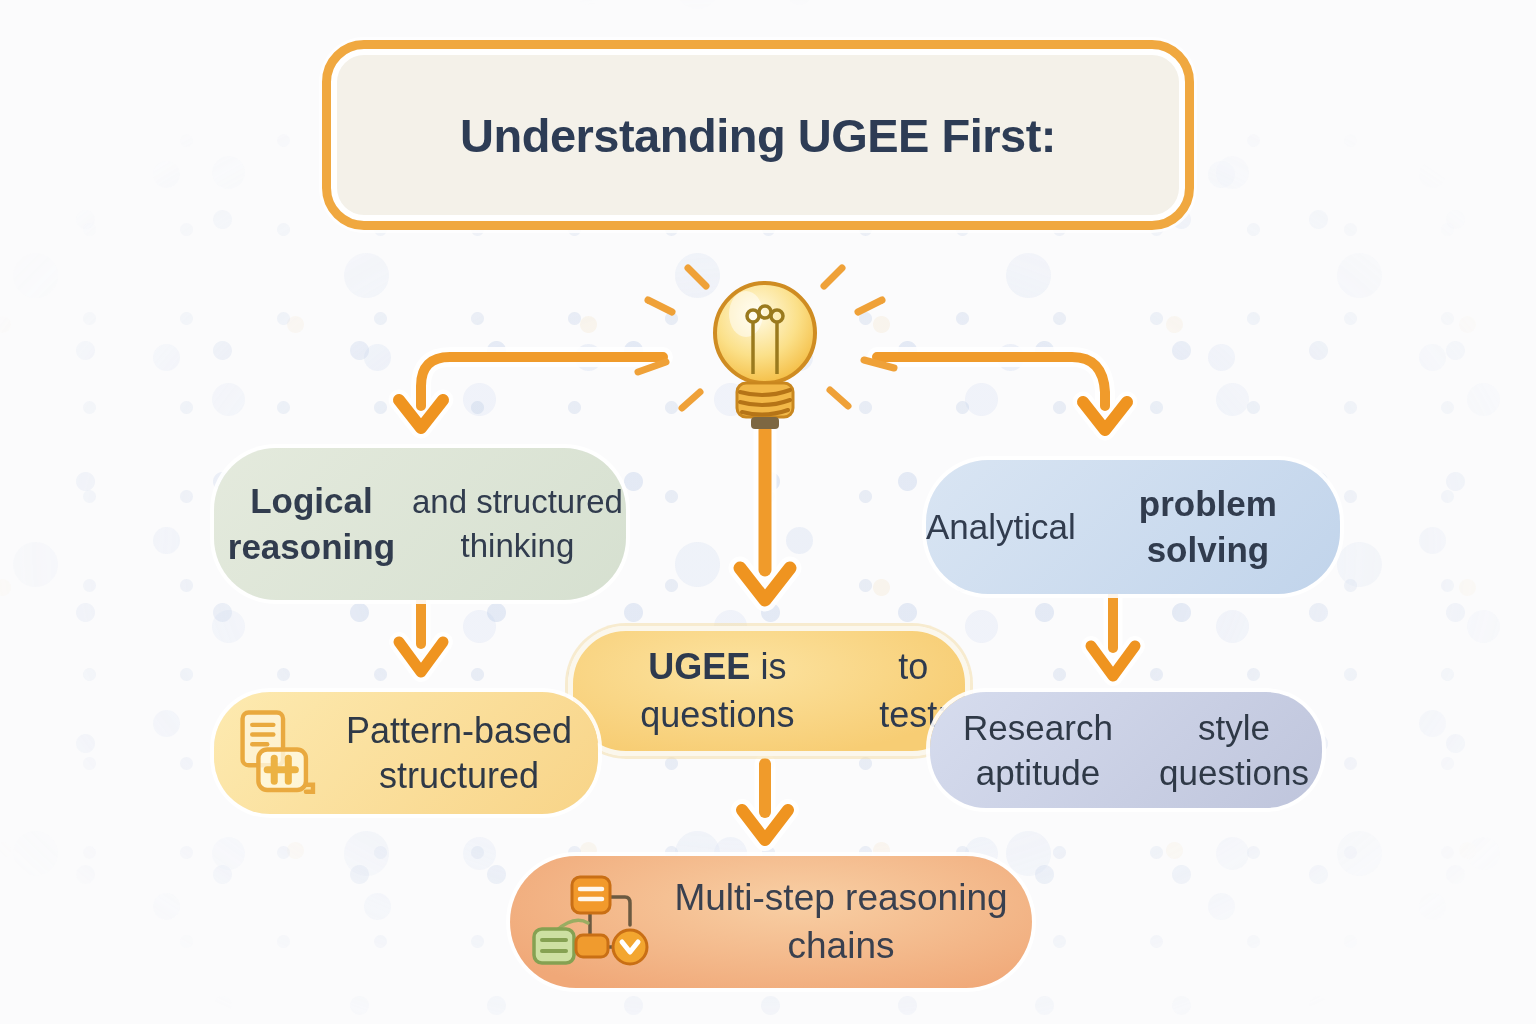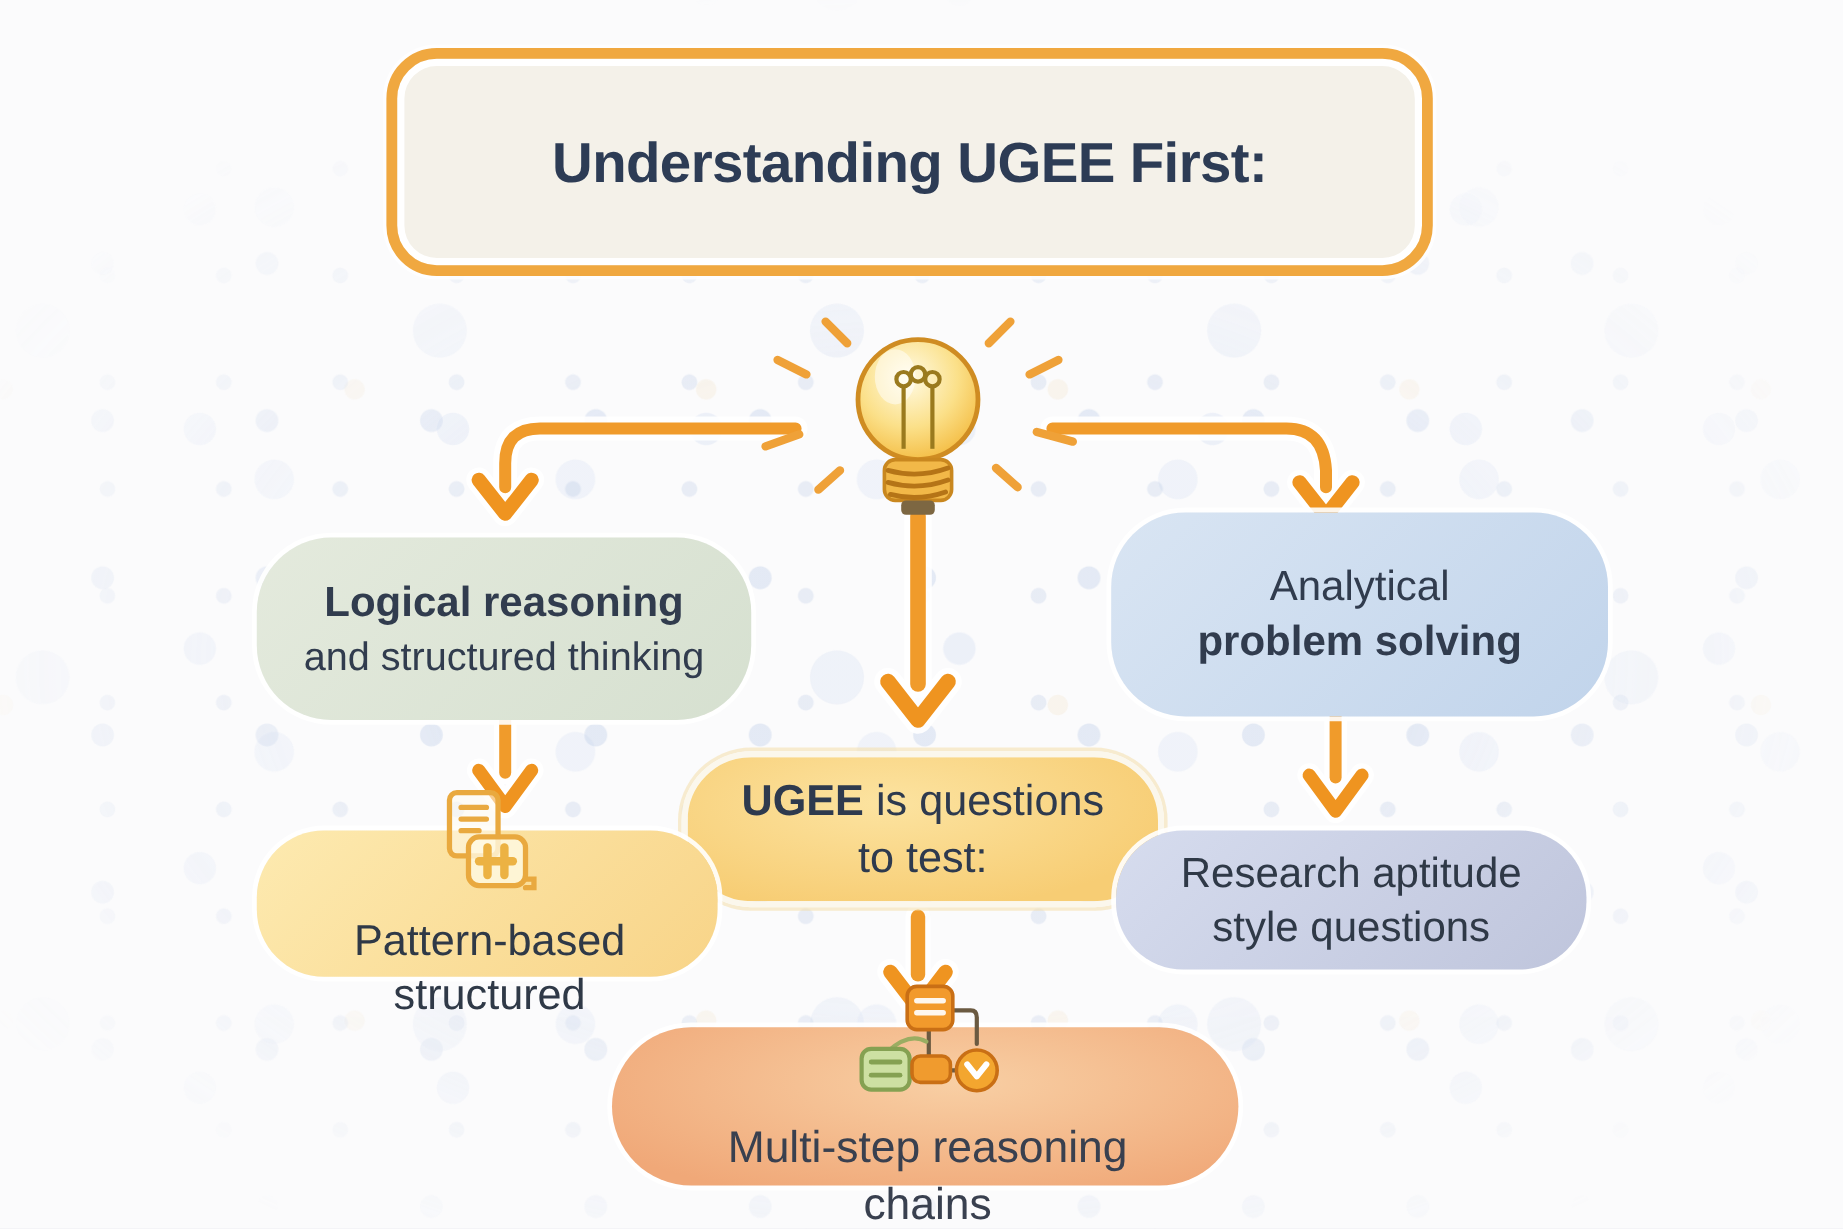--- a/index.html
+++ b/index.html
@@ -16,40 +16,40 @@
       radial-gradient(circle, rgba(168,188,222,.28) 0 6px, transparent 7px),
       radial-gradient(circle, rgba(240,222,192,.30) 0 8px, transparent 9px),
       radial-gradient(circle, rgba(205,217,240,.30) 0 16px, transparent 17px),
       radial-gradient(circle, rgba(186,202,232,.22) 0 22px, transparent 23px);
     background-size:137px 131px,211px 183px,97px 89px,293px 263px,251px 227px,331px 289px;
     background-position:17px 23px,61px 83px,41px 7px,149px 193px,103px 59px,201px 131px;
     -webkit-mask-image:radial-gradient(62% 58% at 50% 54%, #000 42%, transparent 96%);
     mask-image:radial-gradient(62% 58% at 50% 54%, #000 42%, transparent 96%);
   }
   .overlay{position:absolute;inset:0;pointer-events:none;}
-  .box{position:absolute;display:flex;flex-direction:column;justify-content:center;align-items:center;text-align:center;color:#313c4e;}
+  .box{position:absolute;display:flex;flex-direction:row;justify-content:center;align-items:center;text-align:center;color:#313c4e;}
   .titlebox{
     left:322px;top:40px;width:872px;height:190px;box-sizing:border-box;
     border:9px solid #f0a840;border-radius:42px;background:#f4f1e9;
     box-shadow:inset 0 0 0 6px #ffffff,0 0 0 3px rgba(255,255,255,.8);
   }
   .title-l1{font-size:47px;font-weight:bold;color:#2d3c55;letter-spacing:-.5px;line-height:1.0;}
   .title-l2{font-size:51px;font-weight:bold;color:#e57d2b;letter-spacing:-.5px;line-height:1.0;margin-top:22px;}
   .pill{border-radius:62px;box-shadow:0 0 0 4px rgba(255,255,255,.9);}
   .logical{left:214px;top:448px;width:412px;height:152px;background:linear-gradient(135deg,#e4eadd,#d6e0d0);}
   .logical .l1{font-size:35px;font-weight:bold;line-height:46px;}
   .logical .l2{font-size:33px;line-height:44px;}
-  .analytical{left:926px;top:427px;width:414px;height:170px;background:linear-gradient(135deg,#d9e5f3,#c1d4eb);}
+  .analytical{left:926px;top:460px;width:414px;height:134px;background:linear-gradient(135deg,#d9e5f3,#c1d4eb);}
   .analytical .l1{font-size:35px;line-height:46px;}
   .analytical .l2{font-size:35px;font-weight:bold;line-height:46px;}
   .ugee{left:568px;top:626px;width:402px;height:130px;box-sizing:border-box;border:5px solid #fbf7ec;border-radius:58px;
         background:radial-gradient(ellipse at 42% 32%,#fce3a0,#f7cd74 78%);box-shadow:0 0 0 3px rgba(244,222,170,.55);}
   .ugee .l1,.ugee .l2{font-size:36px;line-height:48px;color:#2e3a4e;}
   .ugee .b{font-weight:bold;}
-  .iconrow{flex-direction:column;gap:14px;padding-left:18px;padding-right:14px;box-sizing:border-box;}
+  .iconrow{gap:14px;padding-left:18px;padding-right:14px;box-sizing:border-box;}
   .iconrow .txt{display:flex;flex-direction:column;justify-content:center;flex:1;text-align:center;}
   .pattern{left:214px;top:692px;width:384px;height:122px;border-radius:56px;background:linear-gradient(135deg,#fdeab0,#f8d488);}
   .pattern .l1,.pattern .l2{font-size:36px;line-height:45px;color:#2f3947;}
   .research{left:930px;top:692px;width:392px;height:116px;border-radius:56px;background:linear-gradient(135deg,#d6dcee,#bfc5dc);}
   .research .l1,.research .l2{font-size:35px;line-height:45px;color:#2f3947;}
   .multistep{left:510px;top:856px;width:522px;height:132px;border-radius:66px;background:radial-gradient(ellipse at 55% 35%,#f8cfa4,#f0a878 85%);}
   .multistep .l1,.multistep .l2{font-size:37px;line-height:48px;color:#39404f;}
   .nodeicon{flex:0 0 auto;}
 </style>
 </head>

